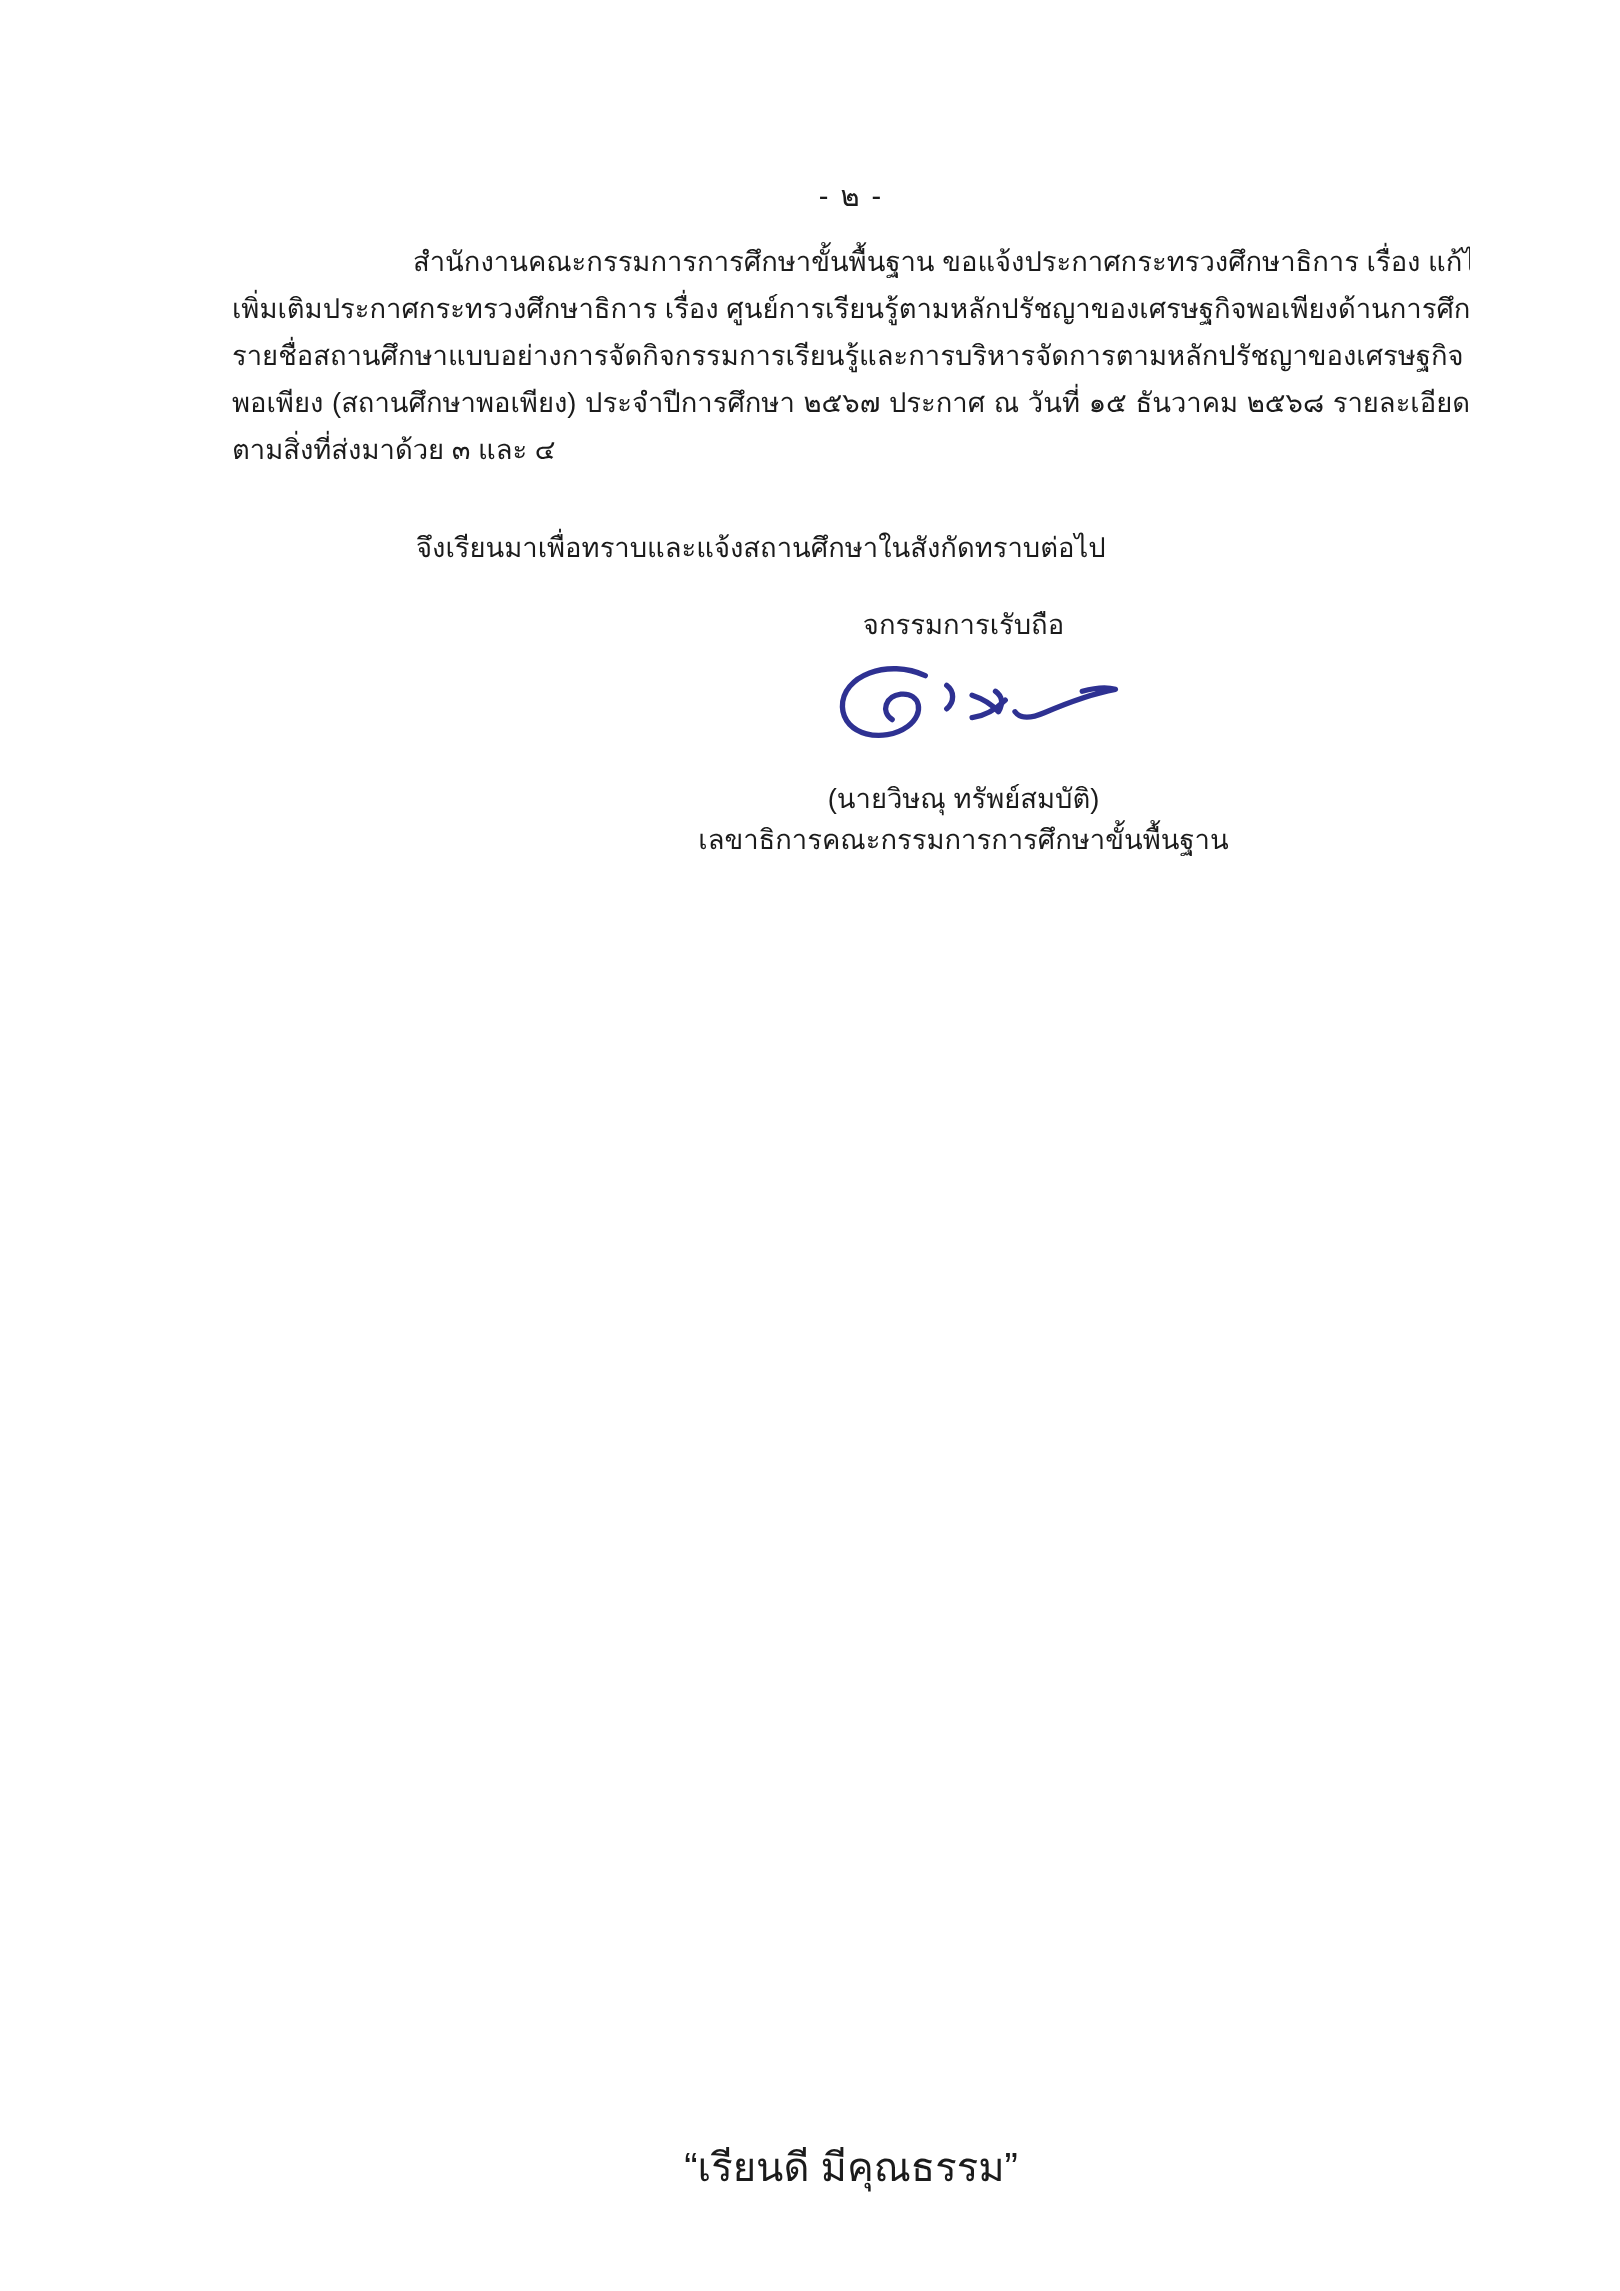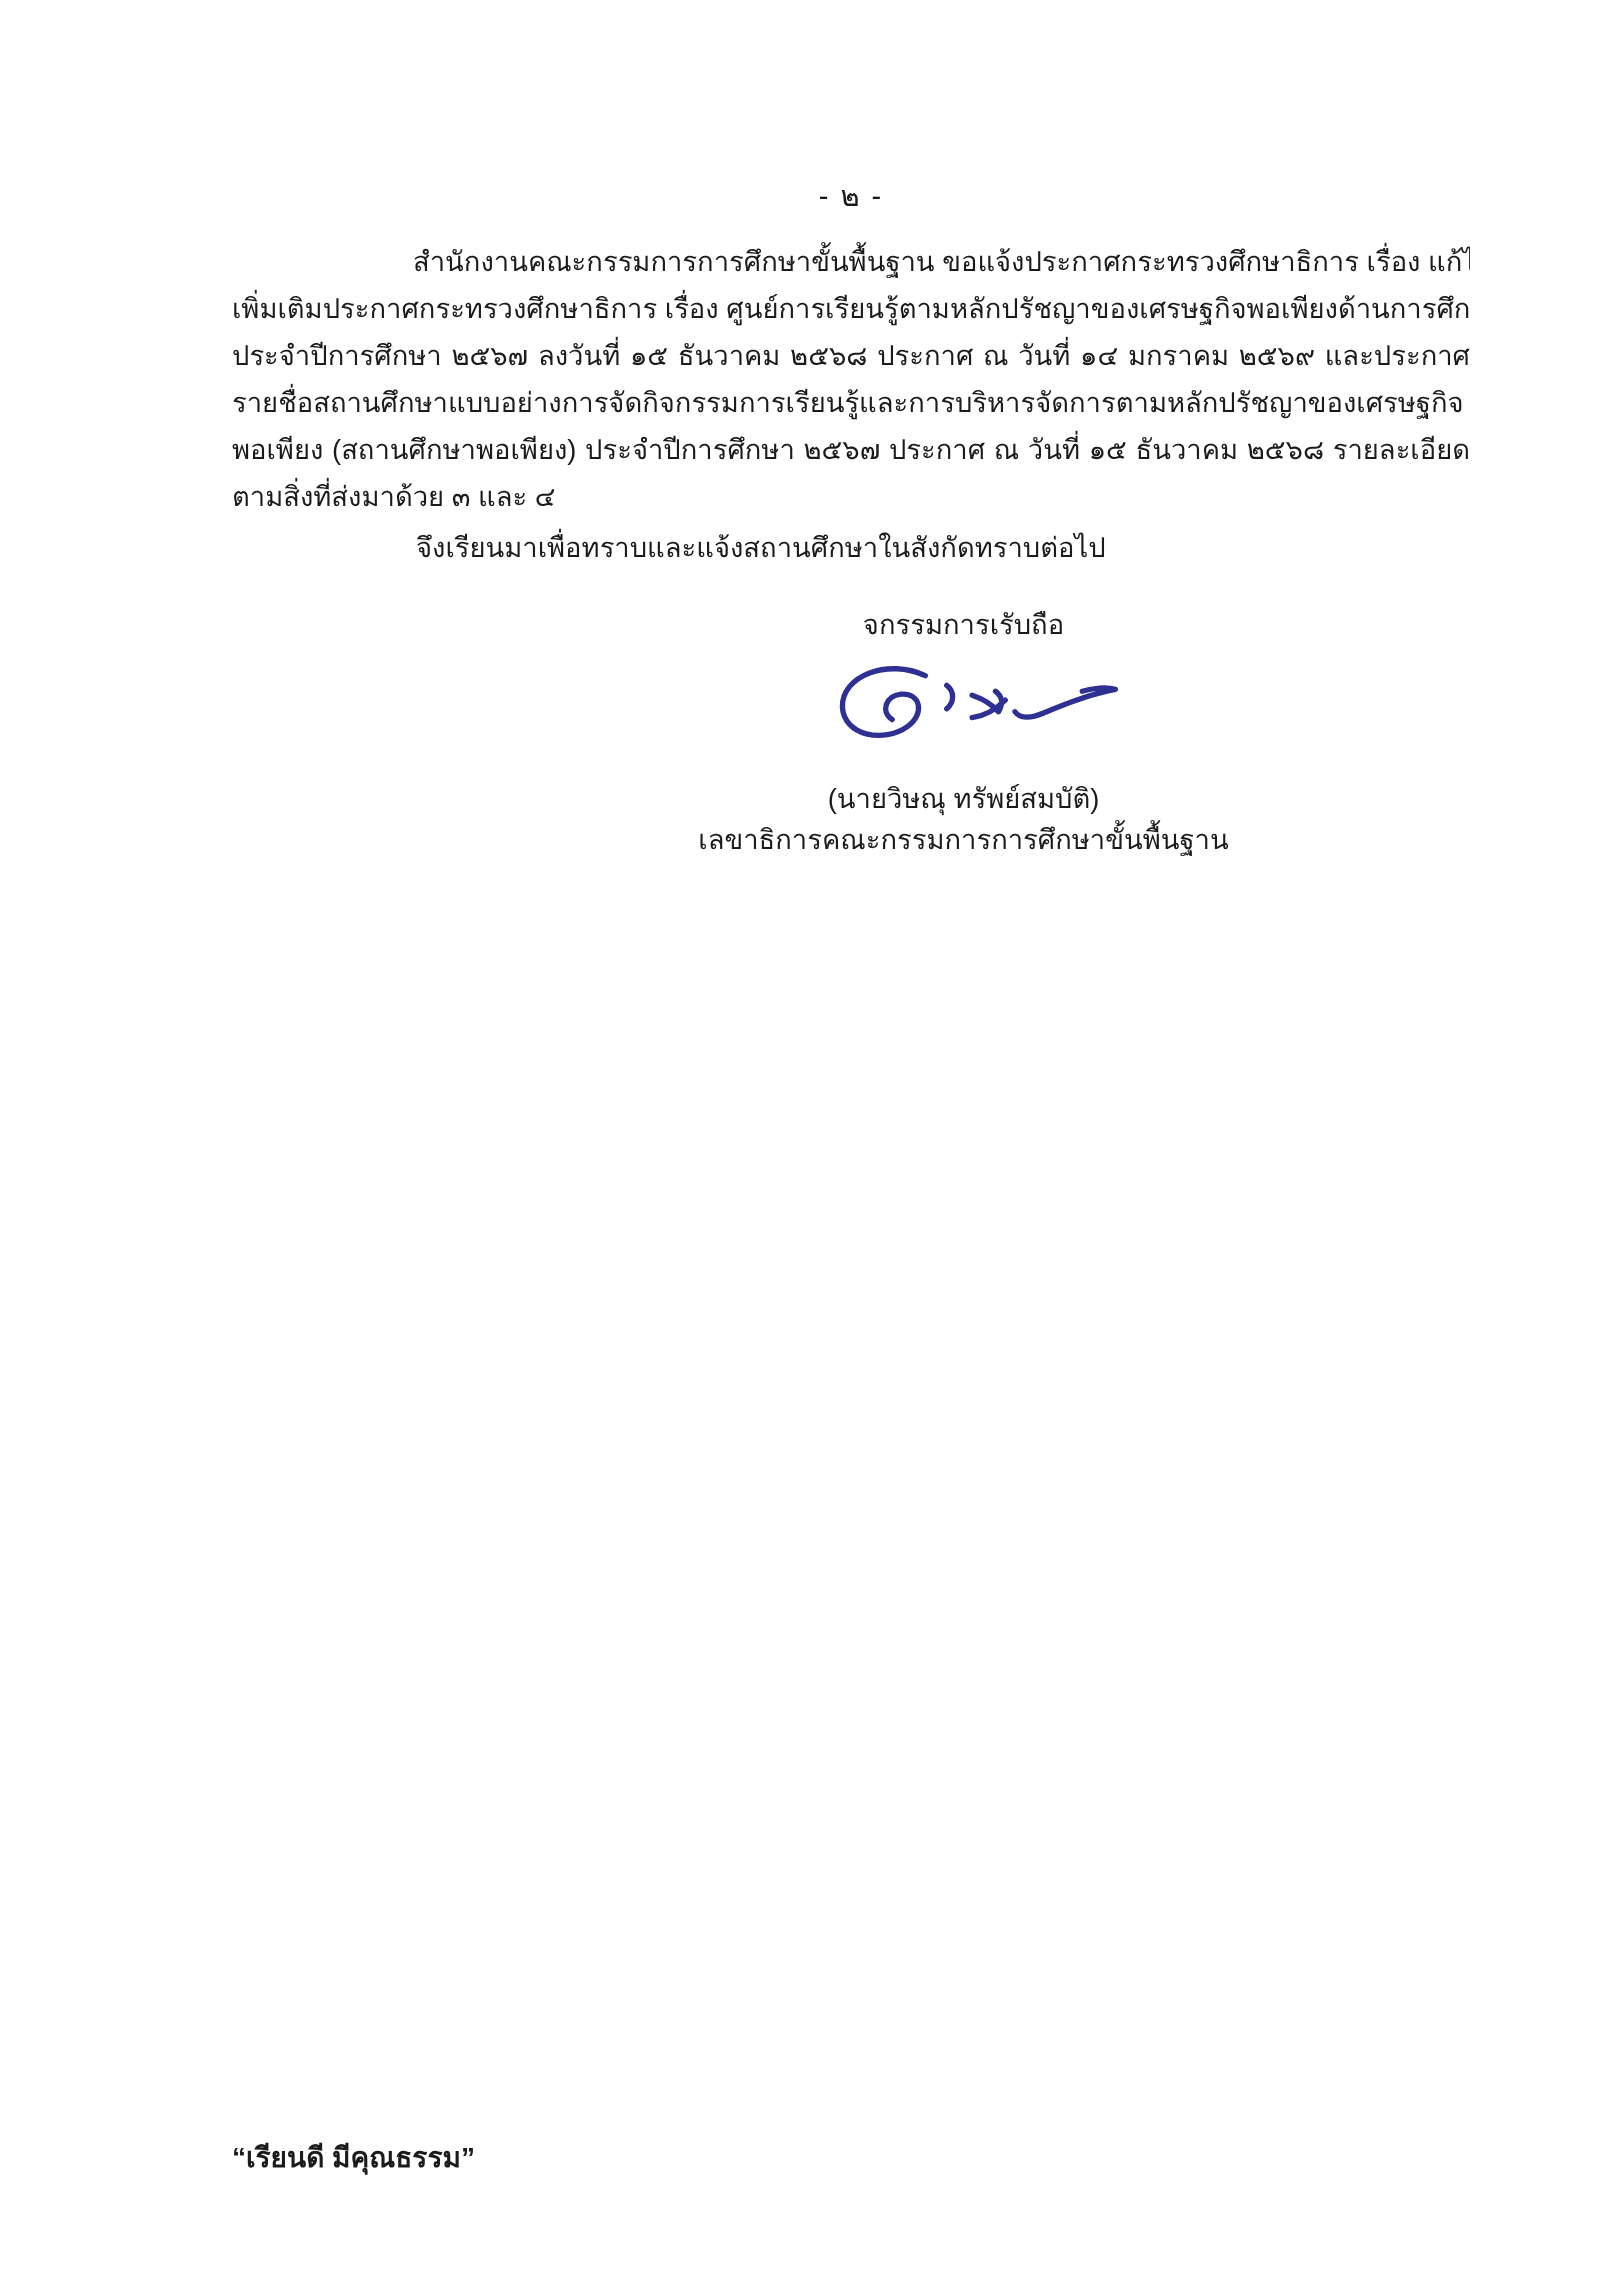--- a/index.html
+++ b/index.html
@@ -73,35 +73,35 @@
   .contact {
     top: 885px; left: 232px;
     font-size: 27.4px;
     line-height: 46px;
     white-space: nowrap;
   }
 
   
   .footer-motto {
     top: 2135px; left: 232px; width: 1238px;
-    font-weight: bold;
-    font-size: 28px;
+    text-align: center;
+    font-weight: normal;
+    font-size: 40px;
   }
 </style>
 </head>
 <body>
 
 <div class="page">
 
   <div class="abs page-number">- ๒ -</div>
 
   <div class="abs body-block">
     <div class="body-line jl indent">สำนักงานคณะกรรมการการศึกษาขั้นพื้นฐาน ขอแจ้งประกาศกระทรวงศึกษาธิการ เรื่อง แก้ไข</div>
     <div class="body-line jl">เพิ่มเติมประกาศกระทรวงศึกษาธิการ เรื่อง ศูนย์การเรียนรู้ตามหลักปรัชญาของเศรษฐกิจพอเพียงด้านการศึกษา</div>
-    <div class="body-line jl">ประจำปีการศึกษา ๒๕๖๗ ลงวันที่ ๑๕ ธันวาคม ๒๕๖๘ ประกาศ ณ วันที่ ๑๔ มกราคม ๒๕๖๙ และประกาศ</div>
     <div class="body-line jl">รายชื่อสถานศึกษาแบบอย่างการจัดกิจกรรมการเรียนรู้และการบริหารจัดการตามหลักปรัชญาของเศรษฐกิจ</div>
     <div class="body-line jl">พอเพียง (สถานศึกษาพอเพียง) ประจำปีการศึกษา ๒๕๖๗ ประกาศ ณ วันที่ ๑๕ ธันวาคม ๒๕๖๘ รายละเอียด</div>
     <div class="body-line">ตามสิ่งที่ส่งมาด้วย ๓ และ ๔</div>
   </div>
 
   <div class="abs closing-line">จึงเรียนมาเพื่อทราบและแจ้งสถานศึกษาในสังกัดทราบต่อไป</div>
 
   <div class="abs signoff">
     <div class="salutation">จกรรมการเรับถือ</div>
 

